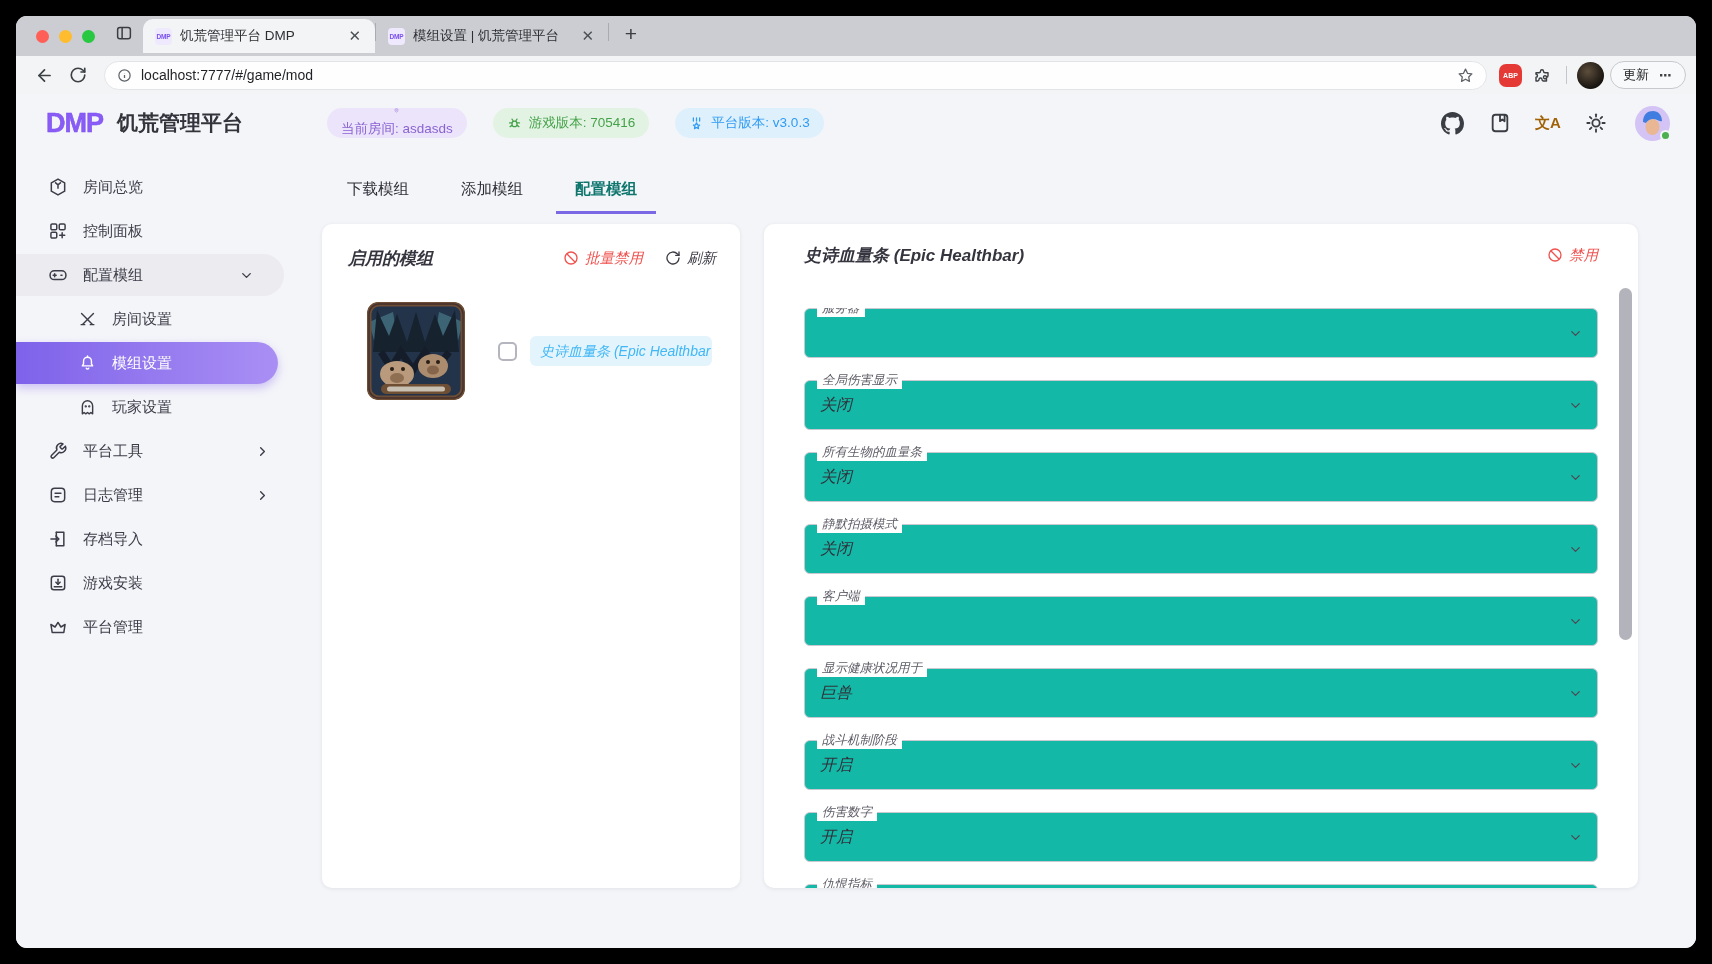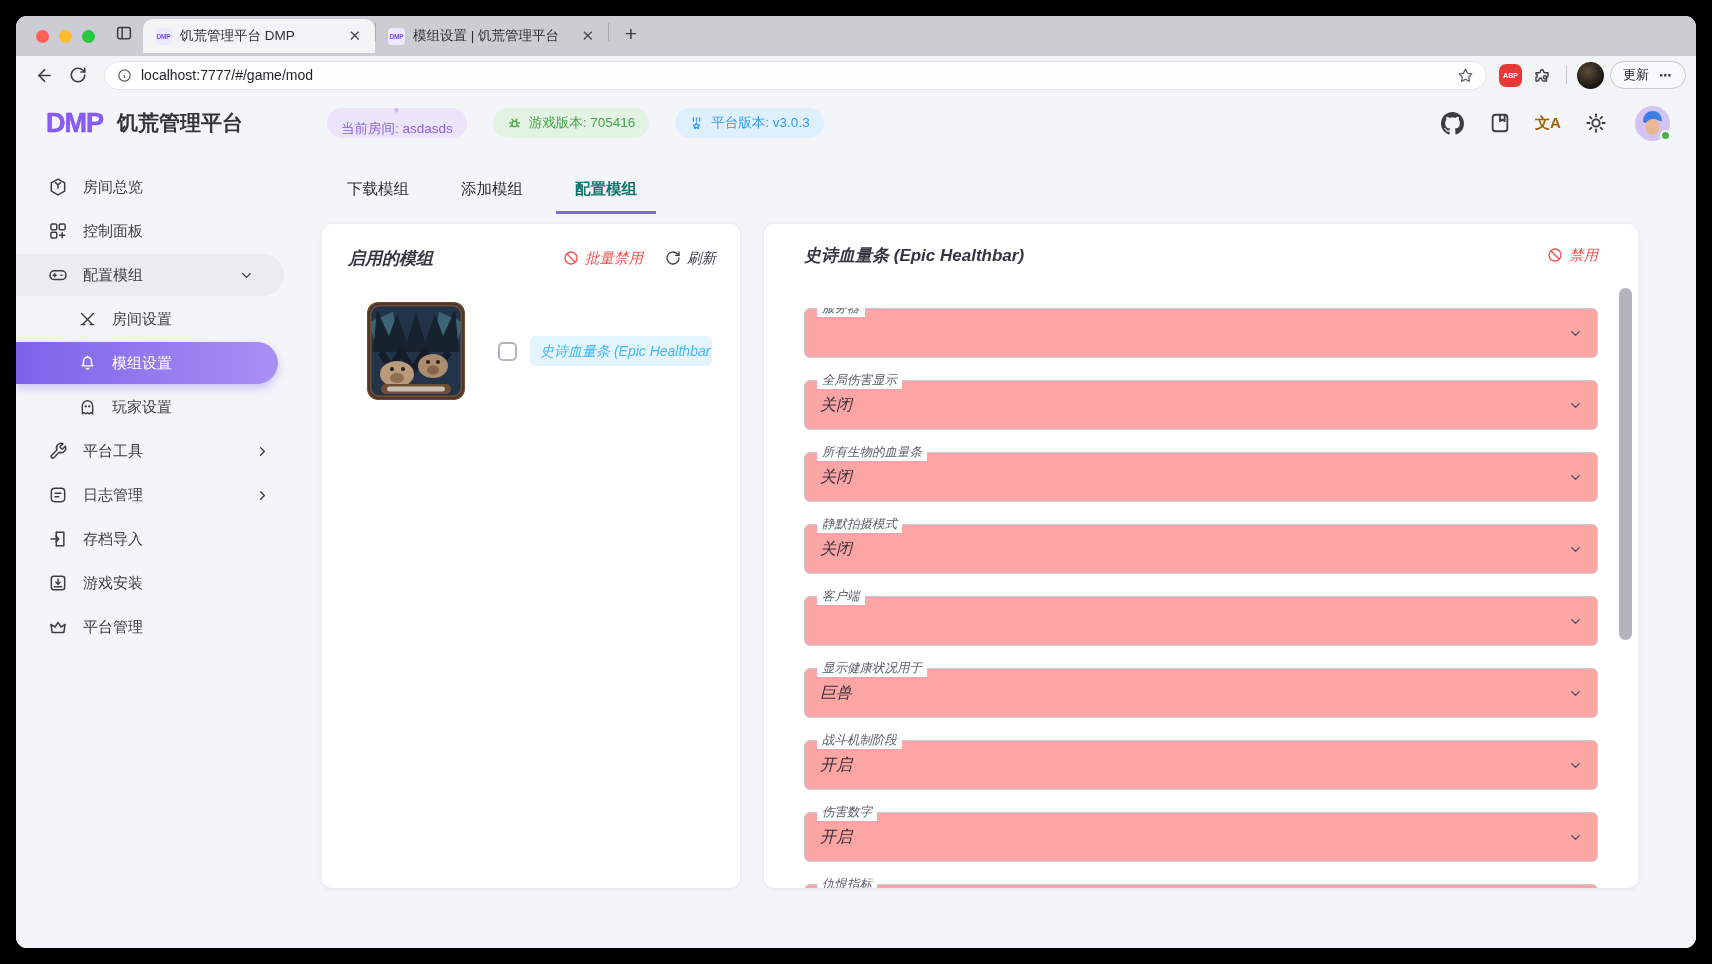--- a/index.html
+++ b/index.html
@@ -69,21 +69,21 @@
   .action { display:flex; align-items:center; gap:6px; font-size:14.5px; cursor:pointer; flex:none; }
   .action.red { color:#ef5350; }
   .action.dark { color:#3c3c46; margin-left:22px; }
 
   .mod-row { display:flex; align-items:center; margin-top:16px; padding-left:45px; }
   .mod-img { width:98px; height:98px; border-radius:10px; flex:none; }
   .checkbox { width:19px; height:19px; border:2px solid #b5b5bf; border-radius:5px; background:#fff; margin-left:33px; cursor:pointer; flex:none; }
   .mod-chip { margin-left:13px; width:182px; height:30px; background:#e3f4fd; color:#41b7f5; border-radius:6px; font-size:14px; line-height:30px; padding:0 10px; white-space:nowrap; overflow:hidden; cursor:pointer; }
 
   .fields { margin-top:22px; height:580px; overflow:hidden; display:flex; flex-direction:column; gap:22px; }
-  .field { position:relative; height:50px; border:1px solid #c9c9d2; border-radius:6px; flex:none; cursor:pointer; background:#fca5a5; }
+  .field { position:relative; height:50px; border:1px solid #c9c9d2; border-radius:6px; flex:none; cursor:pointer; background:#14b8a6; }
   .flabel { position:absolute; top:-9px; left:12px; font-size:12.5px; color:#5c5c66; background:#fff; padding:0 5px; line-height:17px; }
   .fvalue { display:block; line-height:48px; padding-left:15px; font-size:16px; color:#30303a; }
   .fchev { position:absolute; right:14px; top:17px; }
   .scroll-thumb { position:absolute; right:6px; top:64px; width:13px; height:352px; border-radius:7px; background:#b3b3bb; cursor:grab; }
 </style>
 </head>
 <body>
 
 <div class="window">
 

